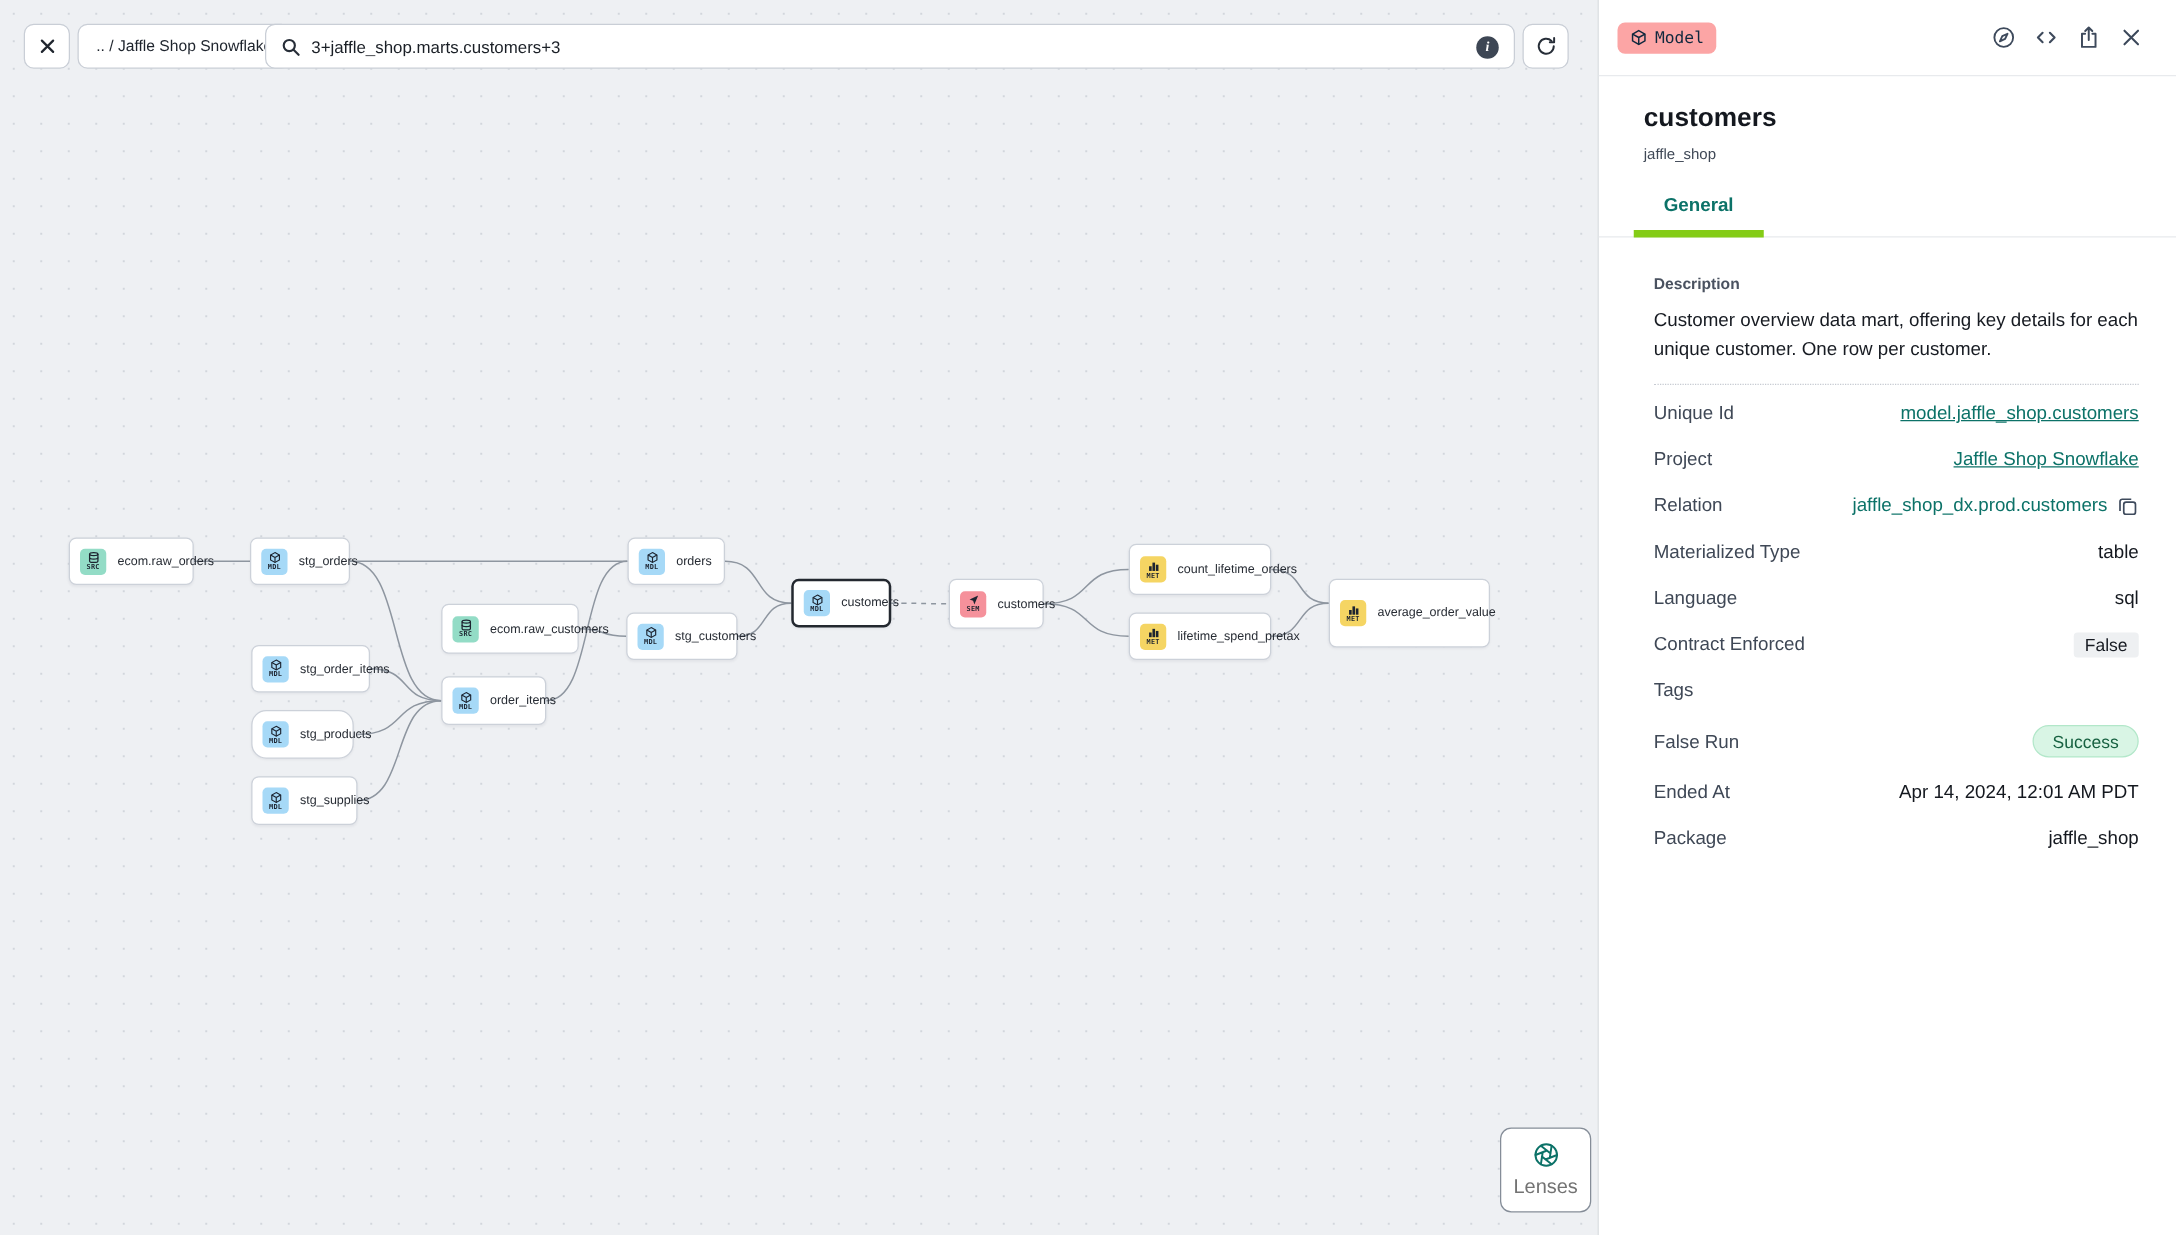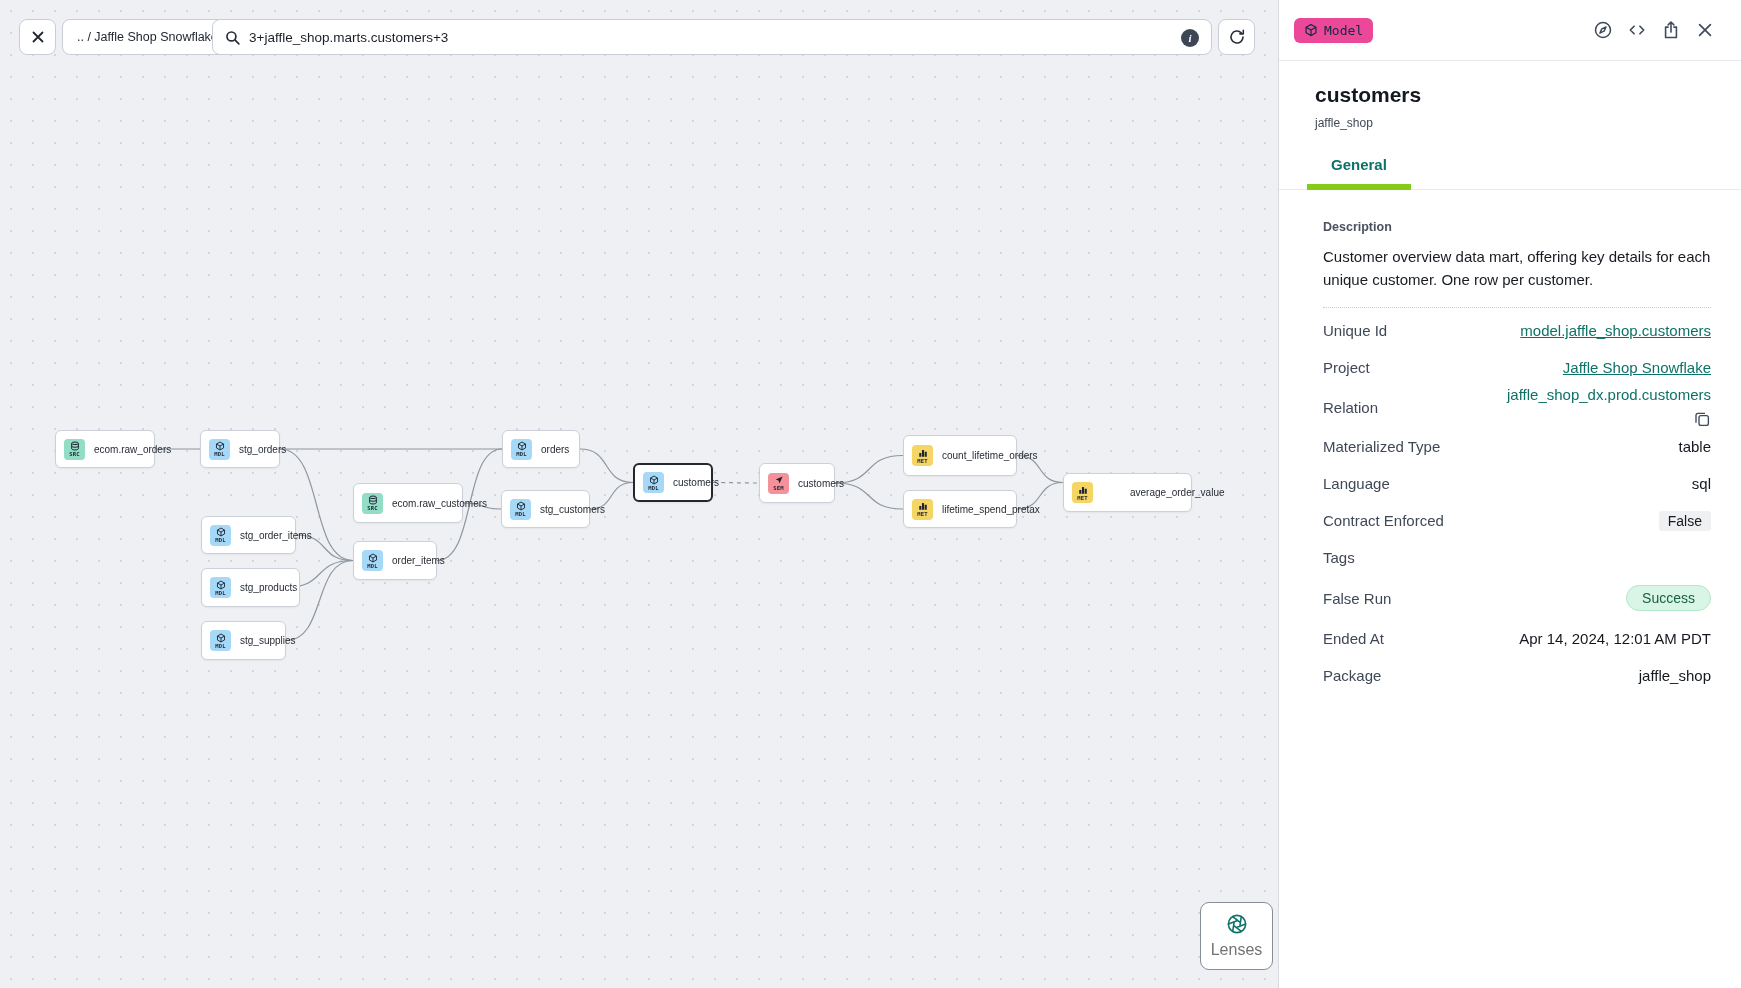--- a/index.html
+++ b/index.html
@@ -55,21 +55,21 @@
     display:flex; flex-direction:column; align-items:center; justify-content:center;
     gap:6px; color:#0c7268; cursor:pointer; }
   .lenses svg { width:22px; height:22px; }
   .lenses .ll { font-size:16px; color:#737373; }
 
   
   .panel { position:absolute; left:1278px; top:0; width:463px; height:988px;
     background:#fff; border-left:1px solid #d6dade; }
   .panel-head { height:61px; border-bottom:1px solid #e8eaed; display:flex;
     align-items:center; padding:0 26px 0 15px; }
-  .type-badge { display:flex; align-items:center; gap:6px; background:#ec4899;
+  .type-badge { display:flex; align-items:center; gap:6px; background:#fca5a5;
     color:#10283e; border-radius:6px; padding:5px 10px; font-size:13px;
     font-family:"DejaVu Sans Mono",monospace; cursor:default; }
   .type-badge svg { width:14px; height:14px; }
   .head-icons { margin-left:auto; display:flex; align-items:center; gap:13px; color:#3e4a5c; }
   .head-icons .hic { width:21px; height:21px; cursor:pointer; display:flex;
     align-items:center; justify-content:center; }
   .head-icons svg { width:20px; height:20px; }
 
   .title-block { padding:22px 30px 0 36px; }
   .p-title { font-size:21px; font-weight:700; color:#14181f; }
@@ -82,21 +82,21 @@
   .panel-content { padding:18px 30px 0 44px; }
   .section-label { font-size:12.5px; font-weight:700; color:#4a5260; margin-top:12px; }
   .desc { margin-top:12px; font-size:15px; line-height:1.5; color:#171b22; }
   .dotted { border-bottom:1px dotted #c6cad1; margin:16px 0 4px; }
 
   .row { min-height:37px; display:flex; align-items:center; justify-content:space-between; }
   .row-label { font-size:15px; color:#3f4856; }
   .row-value { font-size:15px; color:#14181f; text-align:right; }
   a.row-link { font-size:15px; color:#0c7268; text-decoration:underline; cursor:pointer; }
   .teal { color:#0c7268; }
-  .rel-wrap { display:flex; align-items:flex-end; gap:7px;flex-direction:column; }
+  .rel-wrap { display:flex; align-items:flex-start; gap:7px; }
   .copy-btn { width:18px; height:18px; color:#3e4a5c; cursor:pointer; }
   .copy-btn svg { width:18px; height:18px; }
   .chip-gray { background:#eef0f2; color:#171b22; font-size:14px; padding:2px 9px;
     border-radius:3px; }
   .pill-success { background:#d9f5e5; border:1px solid #b2e7c9; color:#176141;
     font-size:14px; padding:4px 15px; border-radius:999px; }
   .row-tall { min-height:44px; }
 </style>
 </head>
 <body>
@@ -194,21 +194,21 @@
         <div class="node" style="left: 353px; top: 541px; width: 84px; height: 39px;">
           <span class="badge model">
             <svg viewBox="0 0 24 24" fill="none" stroke="currentColor" stroke-width="2.2">
               <path d="M12 2.5l8.5 4.8v9.4L12 21.5l-8.5-4.8V7.3z"></path>
               <path d="M12 12l8.5-4.7M12 12L3.5 7.3M12 12v9.5"></path>
             </svg>
             <span class="bt">MDL</span>
           </span>
           <span class="label">order_items</span>
         </div>
-        <div class="node" style="left: 201px; top: 568px; width: 99px; height: 39px;">
+        <div class="node" style="left: 201px; top: 568px; width: 82px; height: 39px; border-radius: 12px;">
           <span class="badge model">
             <svg viewBox="0 0 24 24" fill="none" stroke="currentColor" stroke-width="2.2">
               <path d="M12 2.5l8.5 4.8v9.4L12 21.5l-8.5-4.8V7.3z"></path>
               <path d="M12 12l8.5-4.7M12 12L3.5 7.3M12 12v9.5"></path>
             </svg>
             <span class="bt">MDL</span>
           </span>
           <span class="label">stg_products</span>
         </div>
         <div class="node" style="left: 201px; top: 621px; width: 85px; height: 39px;">
@@ -275,21 +275,21 @@
           <span class="badge metric">
             <svg viewBox="0 0 24 24" fill="currentColor">
               <rect x="3" y="12" width="5" height="9"></rect>
               <rect x="9.5" y="5" width="5" height="16"></rect>
               <rect x="16" y="9" width="5" height="12"></rect>
             </svg>
             <span class="bt">MET</span>
           </span>
           <span class="label">lifetime_spend_pretax</span>
         </div>
-        <div class="node" style="left: 1063px; top: 473px; width: 129px; height: 39px; gap: 28px;">
+        <div class="node" style="left: 1063px; top: 463px; width: 129px; height: 55px;">
           <span class="badge metric">
             <svg viewBox="0 0 24 24" fill="currentColor">
               <rect x="3" y="12" width="5" height="9"></rect>
               <rect x="9.5" y="5" width="5" height="16"></rect>
               <rect x="16" y="9" width="5" height="12"></rect>
             </svg>
             <span class="bt">MET</span>
           </span>
           <span class="label">average_order_value</span>
         </div>

